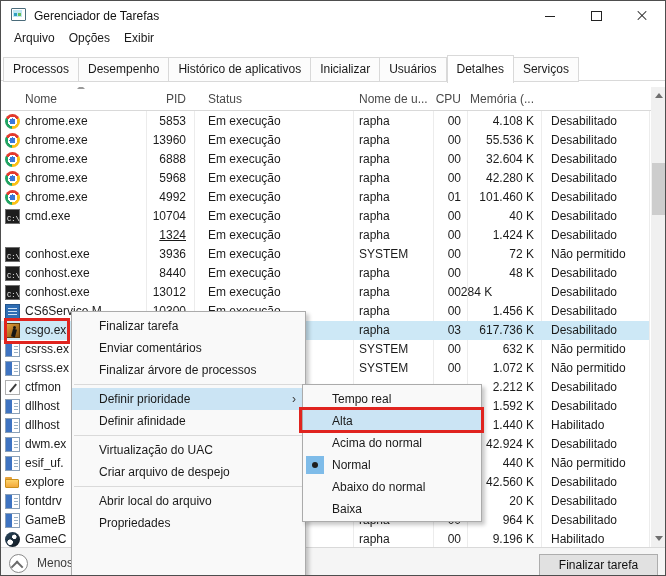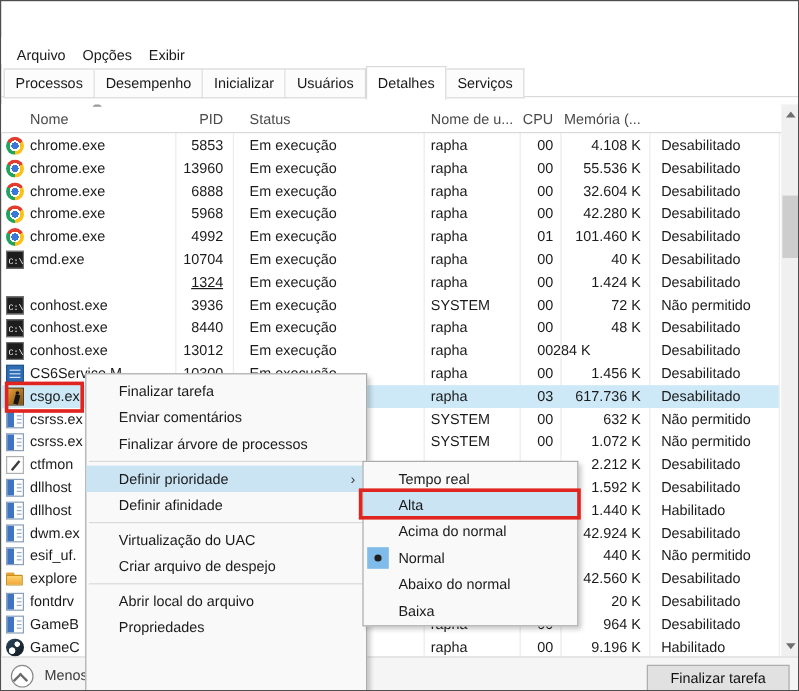--- a/index.html
+++ b/index.html
@@ -13,21 +13,21 @@
   .tm-icon:after{content:"";position:absolute;left:2px;top:4px;width:3px;height:3px;background:#2e9fc0;box-shadow:4px 0 0 #67c05a}
   .title-text{position:absolute;left:33px;top:8px;font-size:12px;color:#111;white-space:nowrap}
   .winbtn{position:absolute;top:0;width:46px;height:30px;cursor:default}
   .btn-min{right:92px}.btn-max{right:46px}.btn-close{right:0}
   .glyph-min{position:absolute;left:18px;top:15px;width:10px;height:1px;background:#222}
   .glyph-max{position:absolute;left:18px;top:10px;width:9px;height:8px;border:1px solid #222}
   .glyph-close-a,.glyph-close-b{position:absolute;left:17px;top:14px;width:12px;height:1px;background:#222}
   .glyph-close-a{transform:rotate(45deg)}.glyph-close-b{transform:rotate(-45deg)}
 
   
-  .menubar{position:absolute;left:0;top:30px;width:100%;height:22px;background:#fff;display:flex;align-items:flex-end;padding-left:13px;box-sizing:border-box}
+  .menubar{position:absolute;left:0;top:30px;width:100%;height:22px;background:#fff;display:flex;align-items:flex-start;padding-left:13px;box-sizing:border-box}
   .menubar .mitem{margin-right:14px;color:#1a1a1a;white-space:nowrap}
 
   
   .tabline{position:absolute;left:0;top:79px;width:100%;height:1px;background:#d9d9d9;z-index:1}
   .tabstrip{position:absolute;left:2px;top:52px;height:29px;display:flex;align-items:flex-end;z-index:2}
   .tab{height:23px;line-height:23px;padding:0 9px;background:#fcfcfc;border:1px solid #d9d9d9;border-left:none;white-space:nowrap;color:#1a1a1a}
   .tab:first-child{border-left:1px solid #d9d9d9}
   .tab.active{height:27px;line-height:26px;background:#fff;border:1px solid #d9d9d9;border-bottom:none;margin-bottom:-1px;position:relative;z-index:3}
 
   
@@ -96,31 +96,46 @@
   
   .redbox{position:absolute;border:3px solid var(--red,#e0241f);box-sizing:border-box;background:rgba(0,0,0,0);z-index:20}
   .redbox-csgo{left:3px;top:317px;width:66px;height:26px}
   .redbox-alta{left:298px;top:406px;width:185px;height:26px}
 </style>
 </head>
 <body>
 
 <div class="window">
 
+  <div class="titlebar">
+    <div class="tm-icon"></div>
+    <div class="title-text">Gerenciador de Tarefas</div>
+    <div class="winbtn btn-min">
+        <div class="glyph-min"></div>
+      </div>
+    <div class="winbtn btn-max">
+        <div class="glyph-max"></div>
+      </div>
+    <div class="winbtn btn-close">
+        <div class="glyph-close-a"></div>
+        <div class="glyph-close-b"></div>
+      </div>
+  </div>
 
   <div class="menubar" id="menubar">
       <div class="mitem">Arquivo</div>
       <div class="mitem">Opções</div>
       <div class="mitem">Exibir</div>
     </div>
 
   <div class="tabline"></div>
   <div class="tabstrip" id="tabstrip">
       <div class="tab">Processos</div>
       <div class="tab">Desempenho</div>
+      <div class="tab">Histórico de aplicativos</div>
       <div class="tab">Inicializar</div>
       <div class="tab">Usuários</div>
       <div class="tab active">Detalhes</div>
       <div class="tab">Serviços</div>
     </div>
 
   <div id="gridlines">
       <div class="gridline" style="left: 145px;"></div>
       <div class="gridline" style="left: 193px;"></div>
       <div class="gridline" style="left: 352px;"></div>

